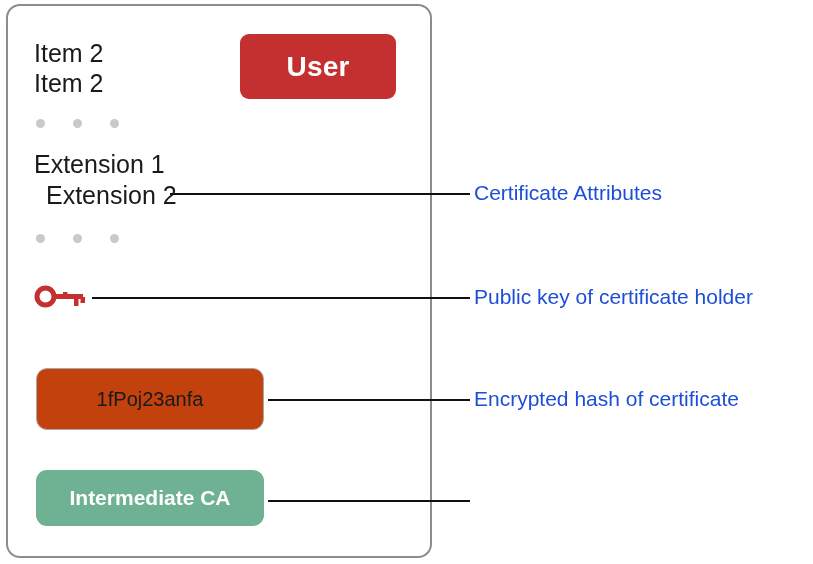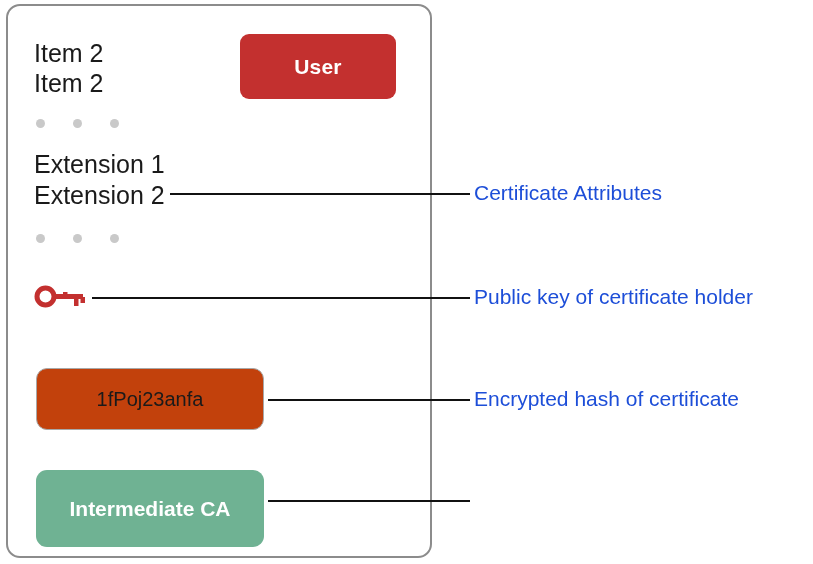--- a/index.html
+++ b/index.html
@@ -38,21 +38,21 @@
     position: absolute;
     left: 34px;
     font-size: 25px;
     line-height: 26px;
     color: #1a1a1a;
     white-space: nowrap;
   }
   .attr-item1 { top: 40px; }
   .attr-item2 { top: 70px; }
   .attr-ext1  { top: 151px; }
-  .attr-ext2  { top: 182px; }
+  .attr-ext2  { top: 182px; margin-left: 12px; }
 
   
   .dots-row {
     position: absolute;
     left: 36px;
     display: flex;
     gap: 28px;
     align-items: center;
   }
   .dots-row.r1 { top: 119px; }
@@ -72,21 +72,21 @@
     width: 156px;
     height: 65px;
     border-radius: 9px;
     background: #c3302f;
     display: flex;
     align-items: center;
     justify-content: center;
   }
   .user-badge .label {
     color: #ffffff;
-    font-size: 21px;
+    font-size: 28px;
     font-weight: bold;
     letter-spacing: 0.2px;
     text-align: center;
   }
 
   
   .key-icon {
     position: absolute;
     left: 33px;
     top: 283px;
@@ -113,21 +113,21 @@
     color: #1a1a1a;
     font-size: 20px;
   }
 
   
   .ca-box {
     position: absolute;
     left: 36px;
     top: 470px;
     width: 228px;
-    height: 77px;
+    height: 56px;
     border-radius: 11px;
     background: #6fb293;
     display: flex;
     align-items: center;
     justify-content: center;
   }
   .ca-box .label {
     color: #ffffff;
     font-size: 21px;
     font-weight: bold;

